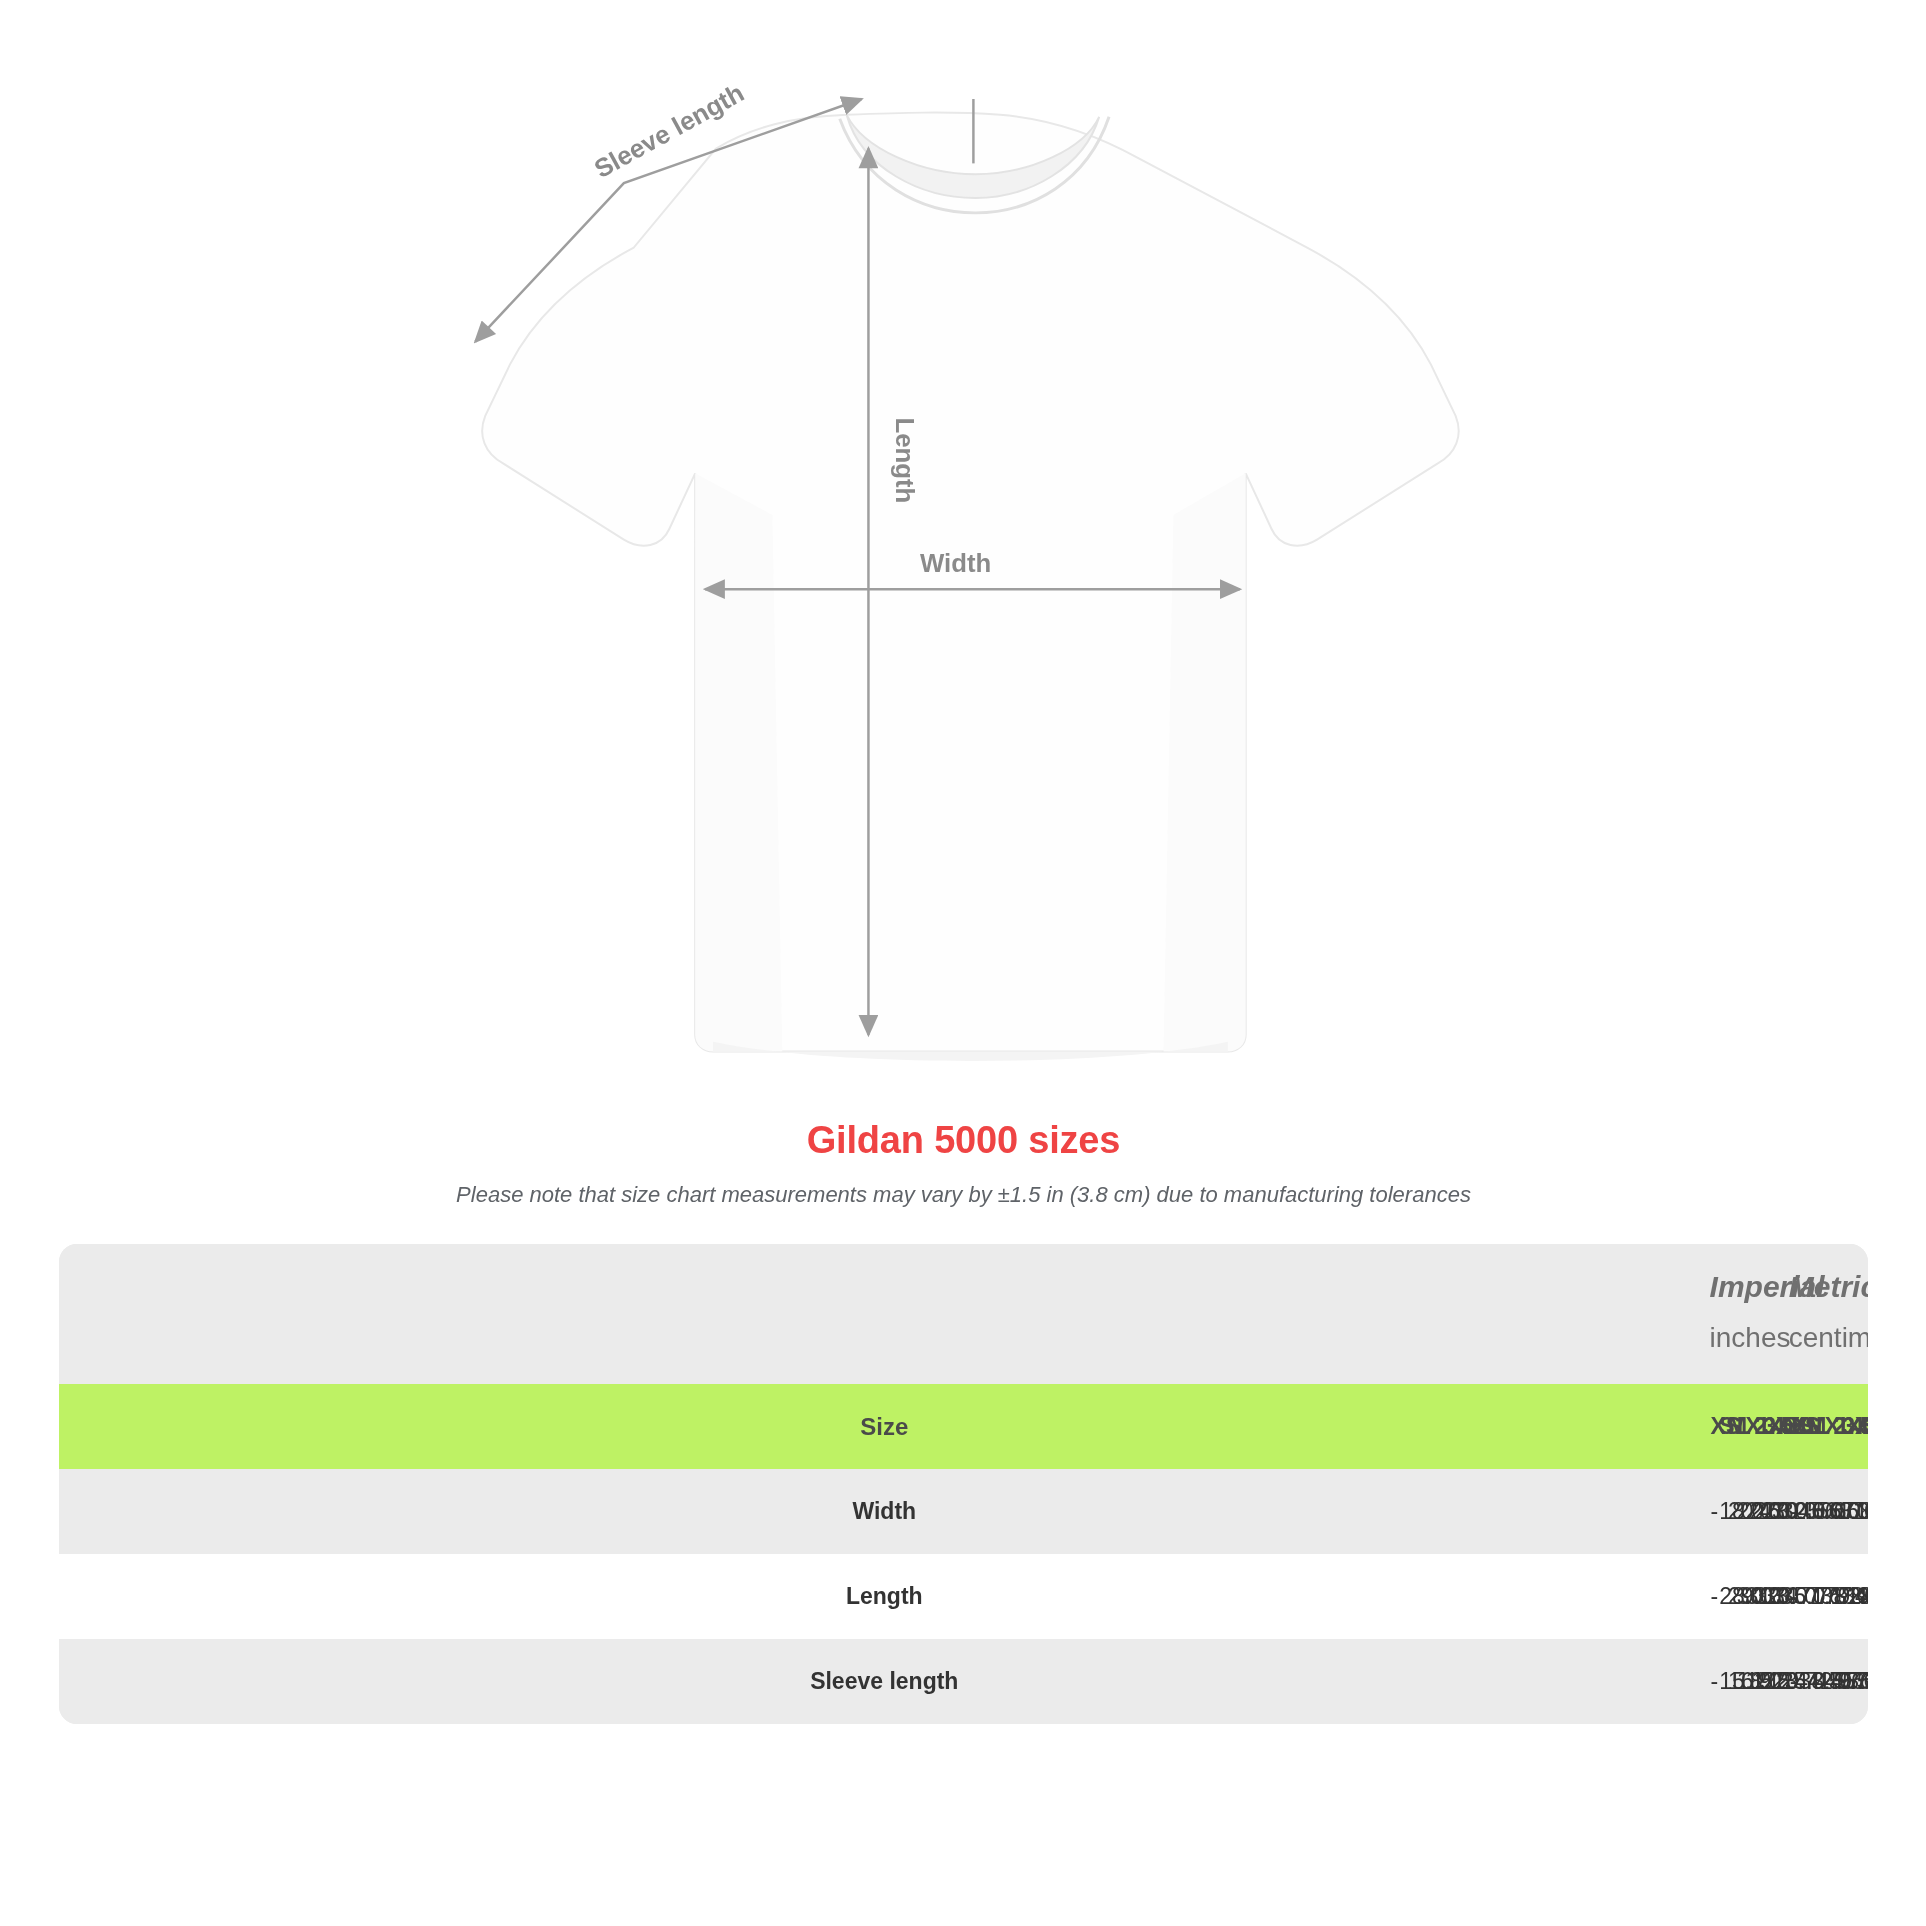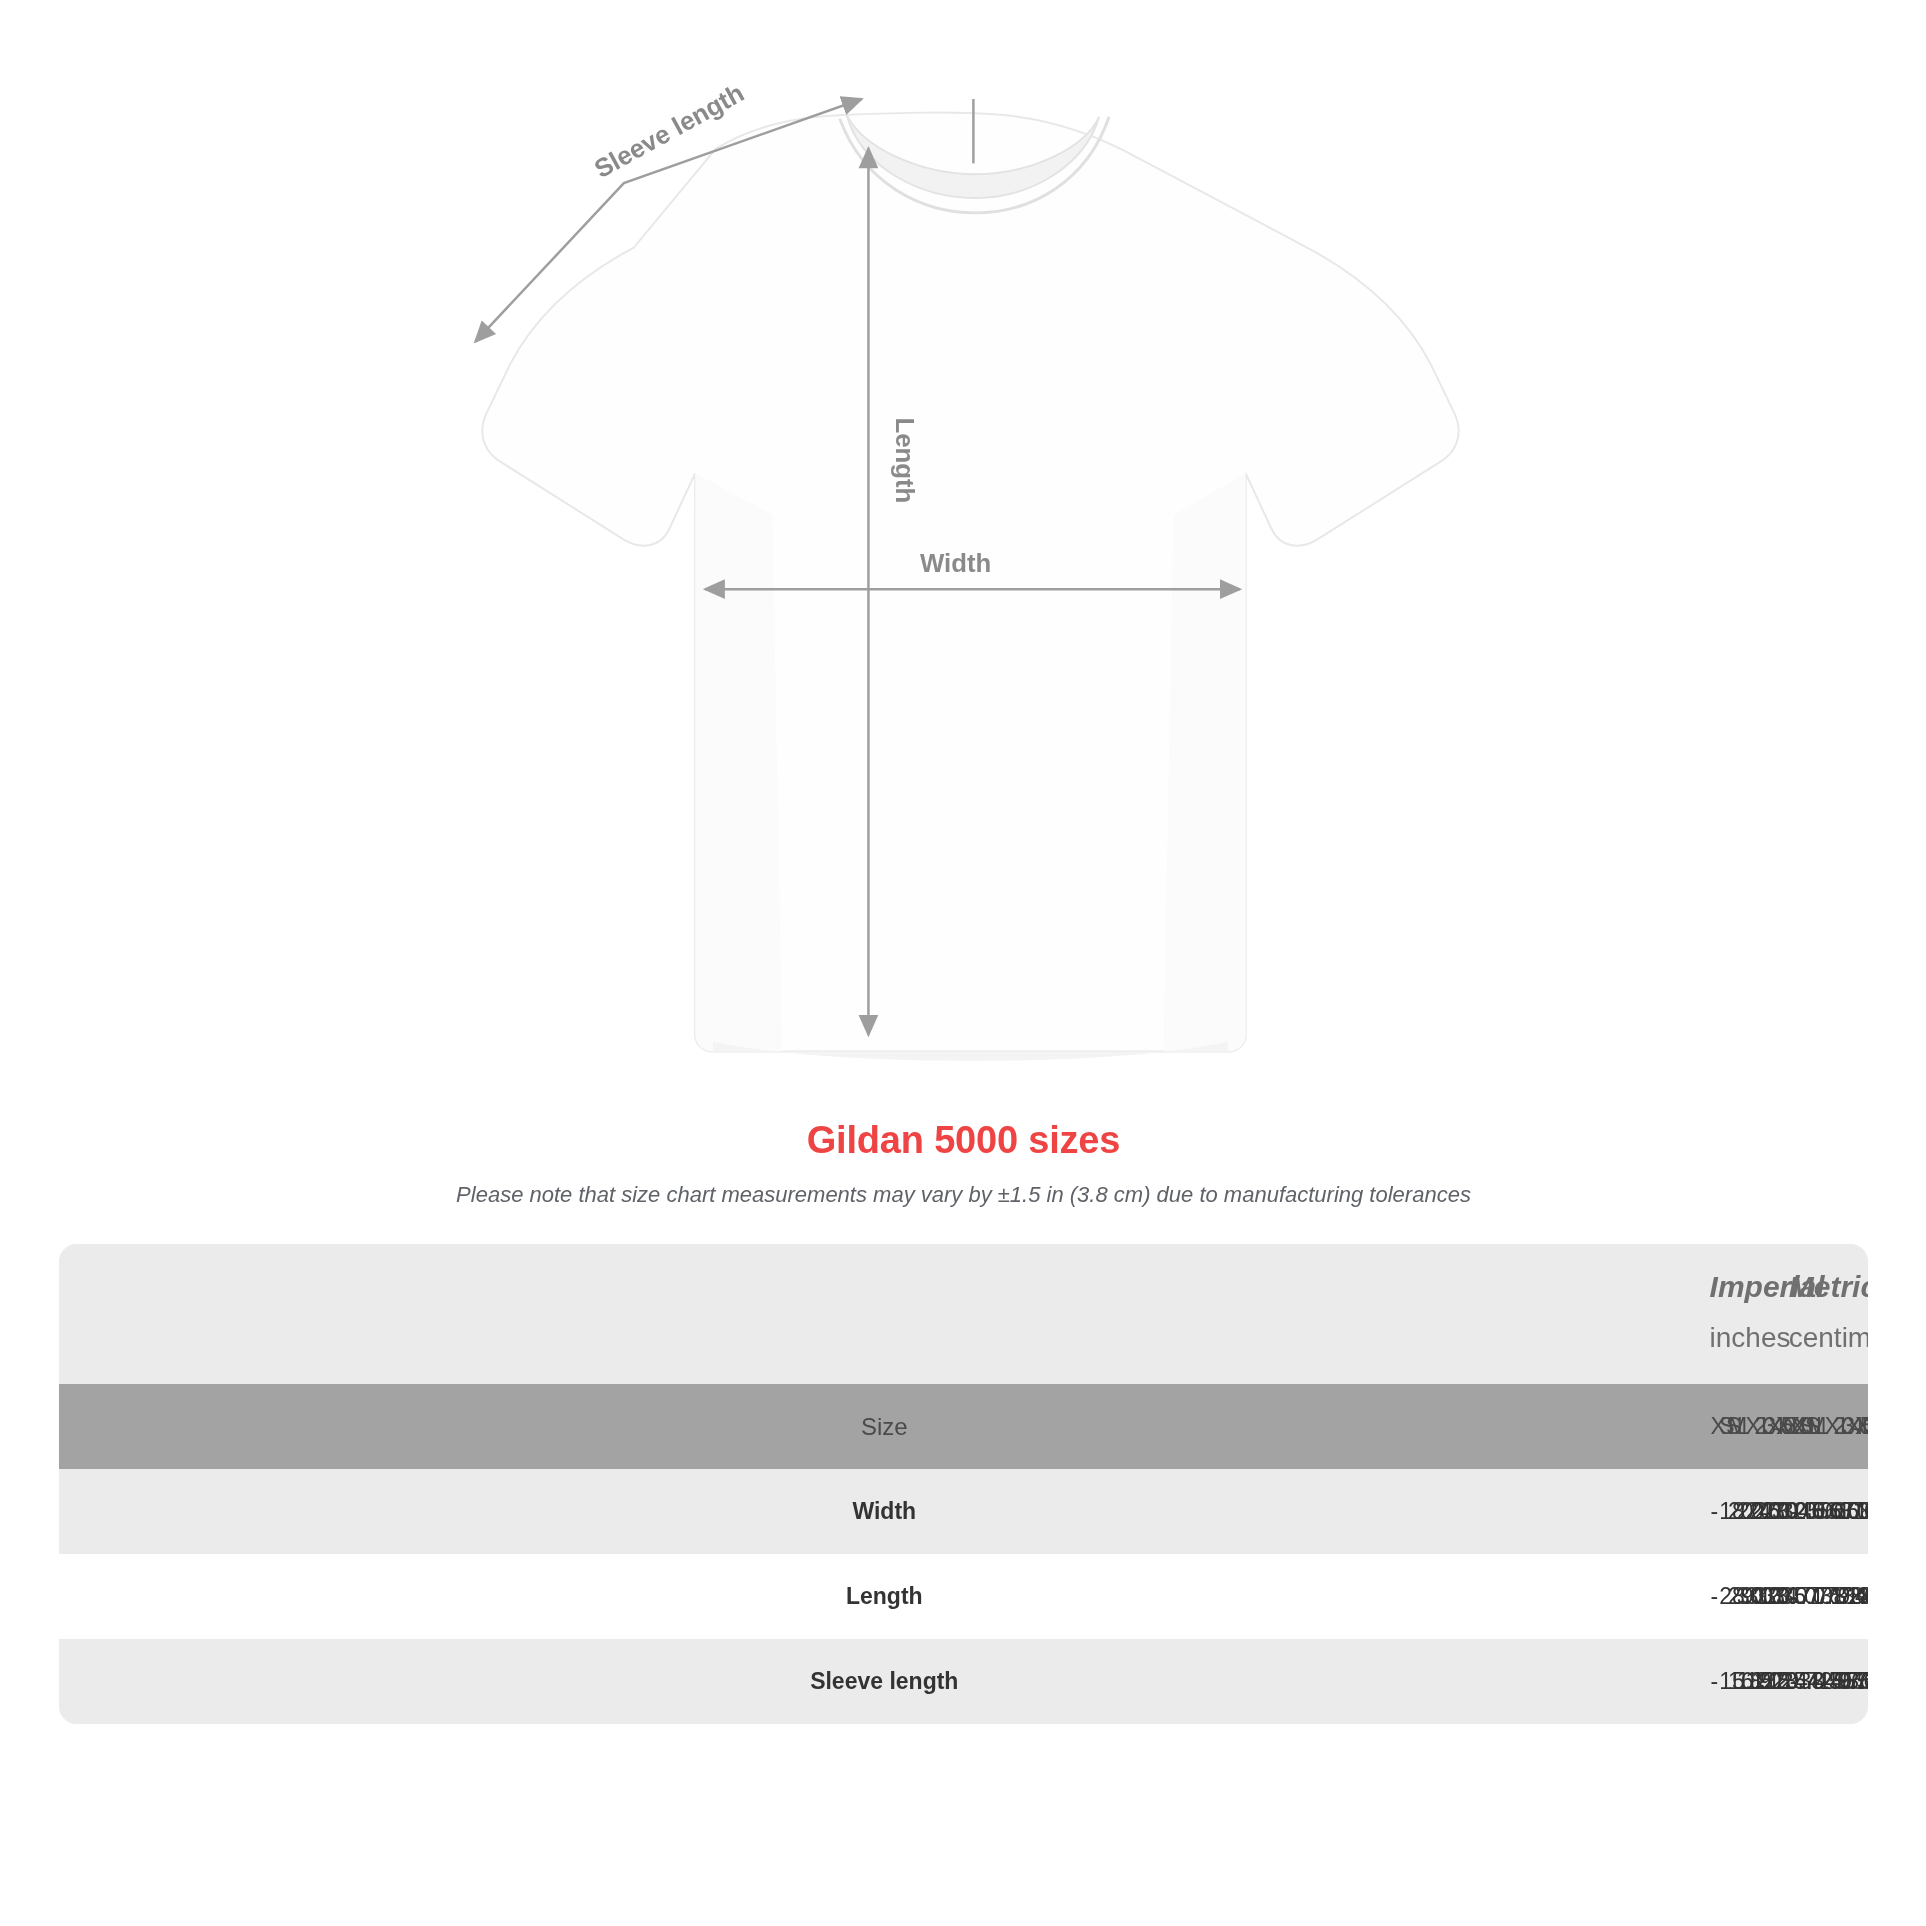--- a/index.html
+++ b/index.html
@@ -78,23 +78,23 @@
     font-style: italic;
     color: #707070;
   }
   .unit-sub {
     font-size: 28px;
     color: #707070;
     margin-top: 18px;
   }
 
   .col-head {
-    background: #a3a3a3;
+    background: #bef264;
     font-size: 23px;
-    font-weight: normal;
+    font-weight: bold;
     color: #4a4a4a;
     height: 83px;
   }
   .col-head.rowlabel {
     font-size: 24px;
   }
 
   .data-row td {
     height: 83px;
     font-size: 23px;

